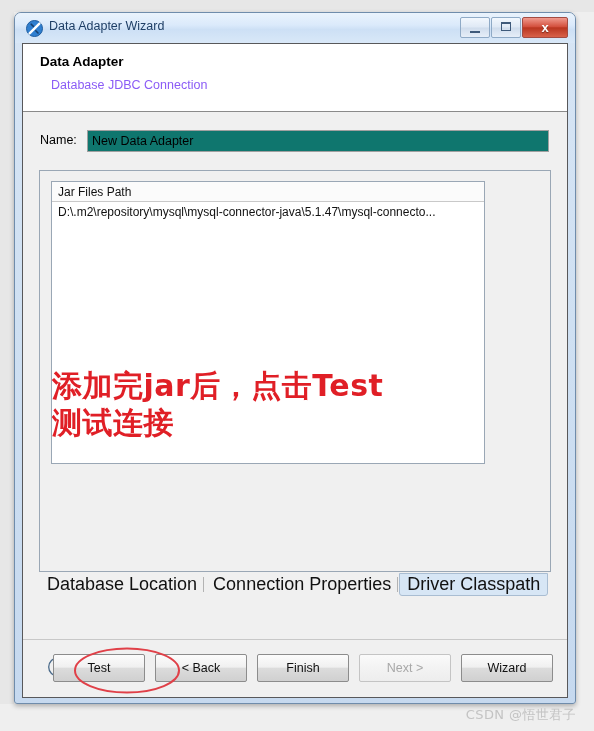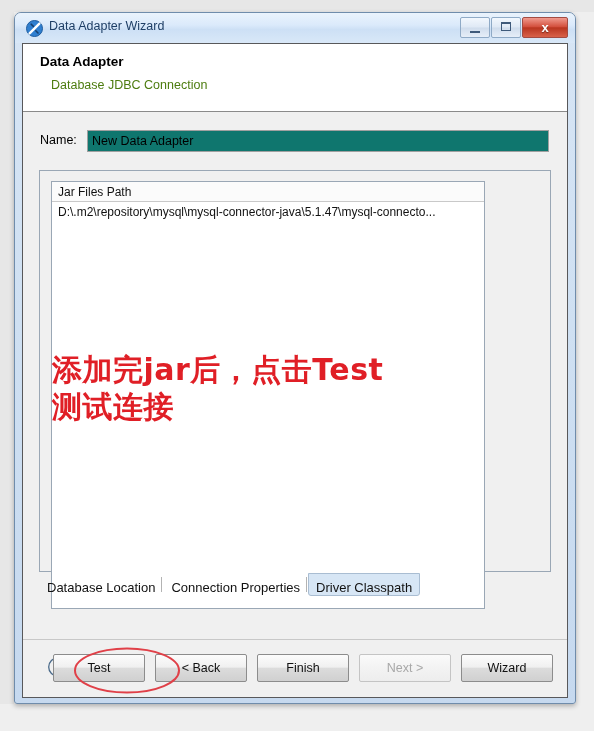--- a/index.html
+++ b/index.html
@@ -93,21 +93,21 @@
     background: #ffffff;
     border-bottom: 1px solid #8a8a8a;
     box-sizing: border-box;
   }
   .hdr-title {
     position: absolute; left: 17px; top: 10px;
     font-size: 13.5px; font-weight: bold; color: #000;
   }
   .hdr-sub {
     position: absolute; left: 28px; top: 34px;
-    font-size: 12.5px; color: #4d7c0f;
+    font-size: 12.5px; color: #8b5cf6;
   }
 
   .name-row {
     position: absolute; left: 0; top: 86px; width: 100%; height: 24px;
   }
   .name-label {
     position: absolute; left: 17px; top: 3px;
     font-size: 12.5px; color: #000;
   }
   .name-input {
@@ -128,21 +128,21 @@
     width: 512px; height: 431px;
   }
   .tab-content {
     position: absolute; left: 0; top: 0; width: 512px; height: 402px;
     border: 1px solid #9aa7b5;
     background: #f0f0f0;
     box-sizing: border-box;
   }
   .listbox {
     position: absolute; left: 11px; top: 10px;
-    width: 434px; height: 428px;
+    width: 434px; height: 283px;
     background: #ffffff;
     border: 1px solid #9aa7b5;
     box-sizing: border-box;
     overflow: hidden;
   }
   .list-header {
     height: 20px;
     border-bottom: 1px solid #c9c9c9;
     background: #fbfbfb;
     font-size: 12px;
@@ -186,21 +186,21 @@
     background: linear-gradient(to bottom,#fbfbfb 0%,#f3f3f3 100%);
   }
 
   .tabstrip {
     position: absolute; left: 0; top: 403px; height: 26px; width: 512px;
     display: flex; align-items: flex-start;
   }
   .tab {
     height: 23px;
     padding: 0 7px;
-    font-size: 13px;
+    font-size: 18px;
     color: #111;
     display: flex; align-items: flex-end;
     border: 1px solid transparent;
     box-sizing: border-box;
     background: transparent;
     position: relative;
   }
   .tab .divider {
     position: absolute; right: 0; top: 3px; bottom: 3px;
     width: 1px; background: #b3b3b3;
@@ -245,21 +245,21 @@
   .ellipse {
     position: absolute;
     left: 72px; top: 646px;
     width: 110px; height: 49px;
     pointer-events: none;
   }
 
   
   .annot {
     position: absolute;
-    left: 52px; top: 352px;
+    left: 52px; top: 368px;
     color: #e01f26;
     font-family: "DejaVu Sans", sans-serif;
     font-size: 30px;
     font-weight: bold;
     line-height: 1.22;
     white-space: pre;
     letter-spacing: .5px;
   }
 
   .watermark {
@@ -365,14 +365,15 @@
 
   <div class="annot"><span>添加完jar后，点击Test</span>
 <span>测试连接</span></div>
 
   <span class="ellipse">
     <svg width="110" height="49" viewBox="0 0 110 49">
       <ellipse cx="55" cy="24.5" rx="52" ry="22" fill="none" stroke="#e04048" stroke-width="2"></ellipse>
     </svg>
   </span>
 
+  <div class="watermark">CSDN @悟世君子</div>
 
 </div>
 
 </body></html>

